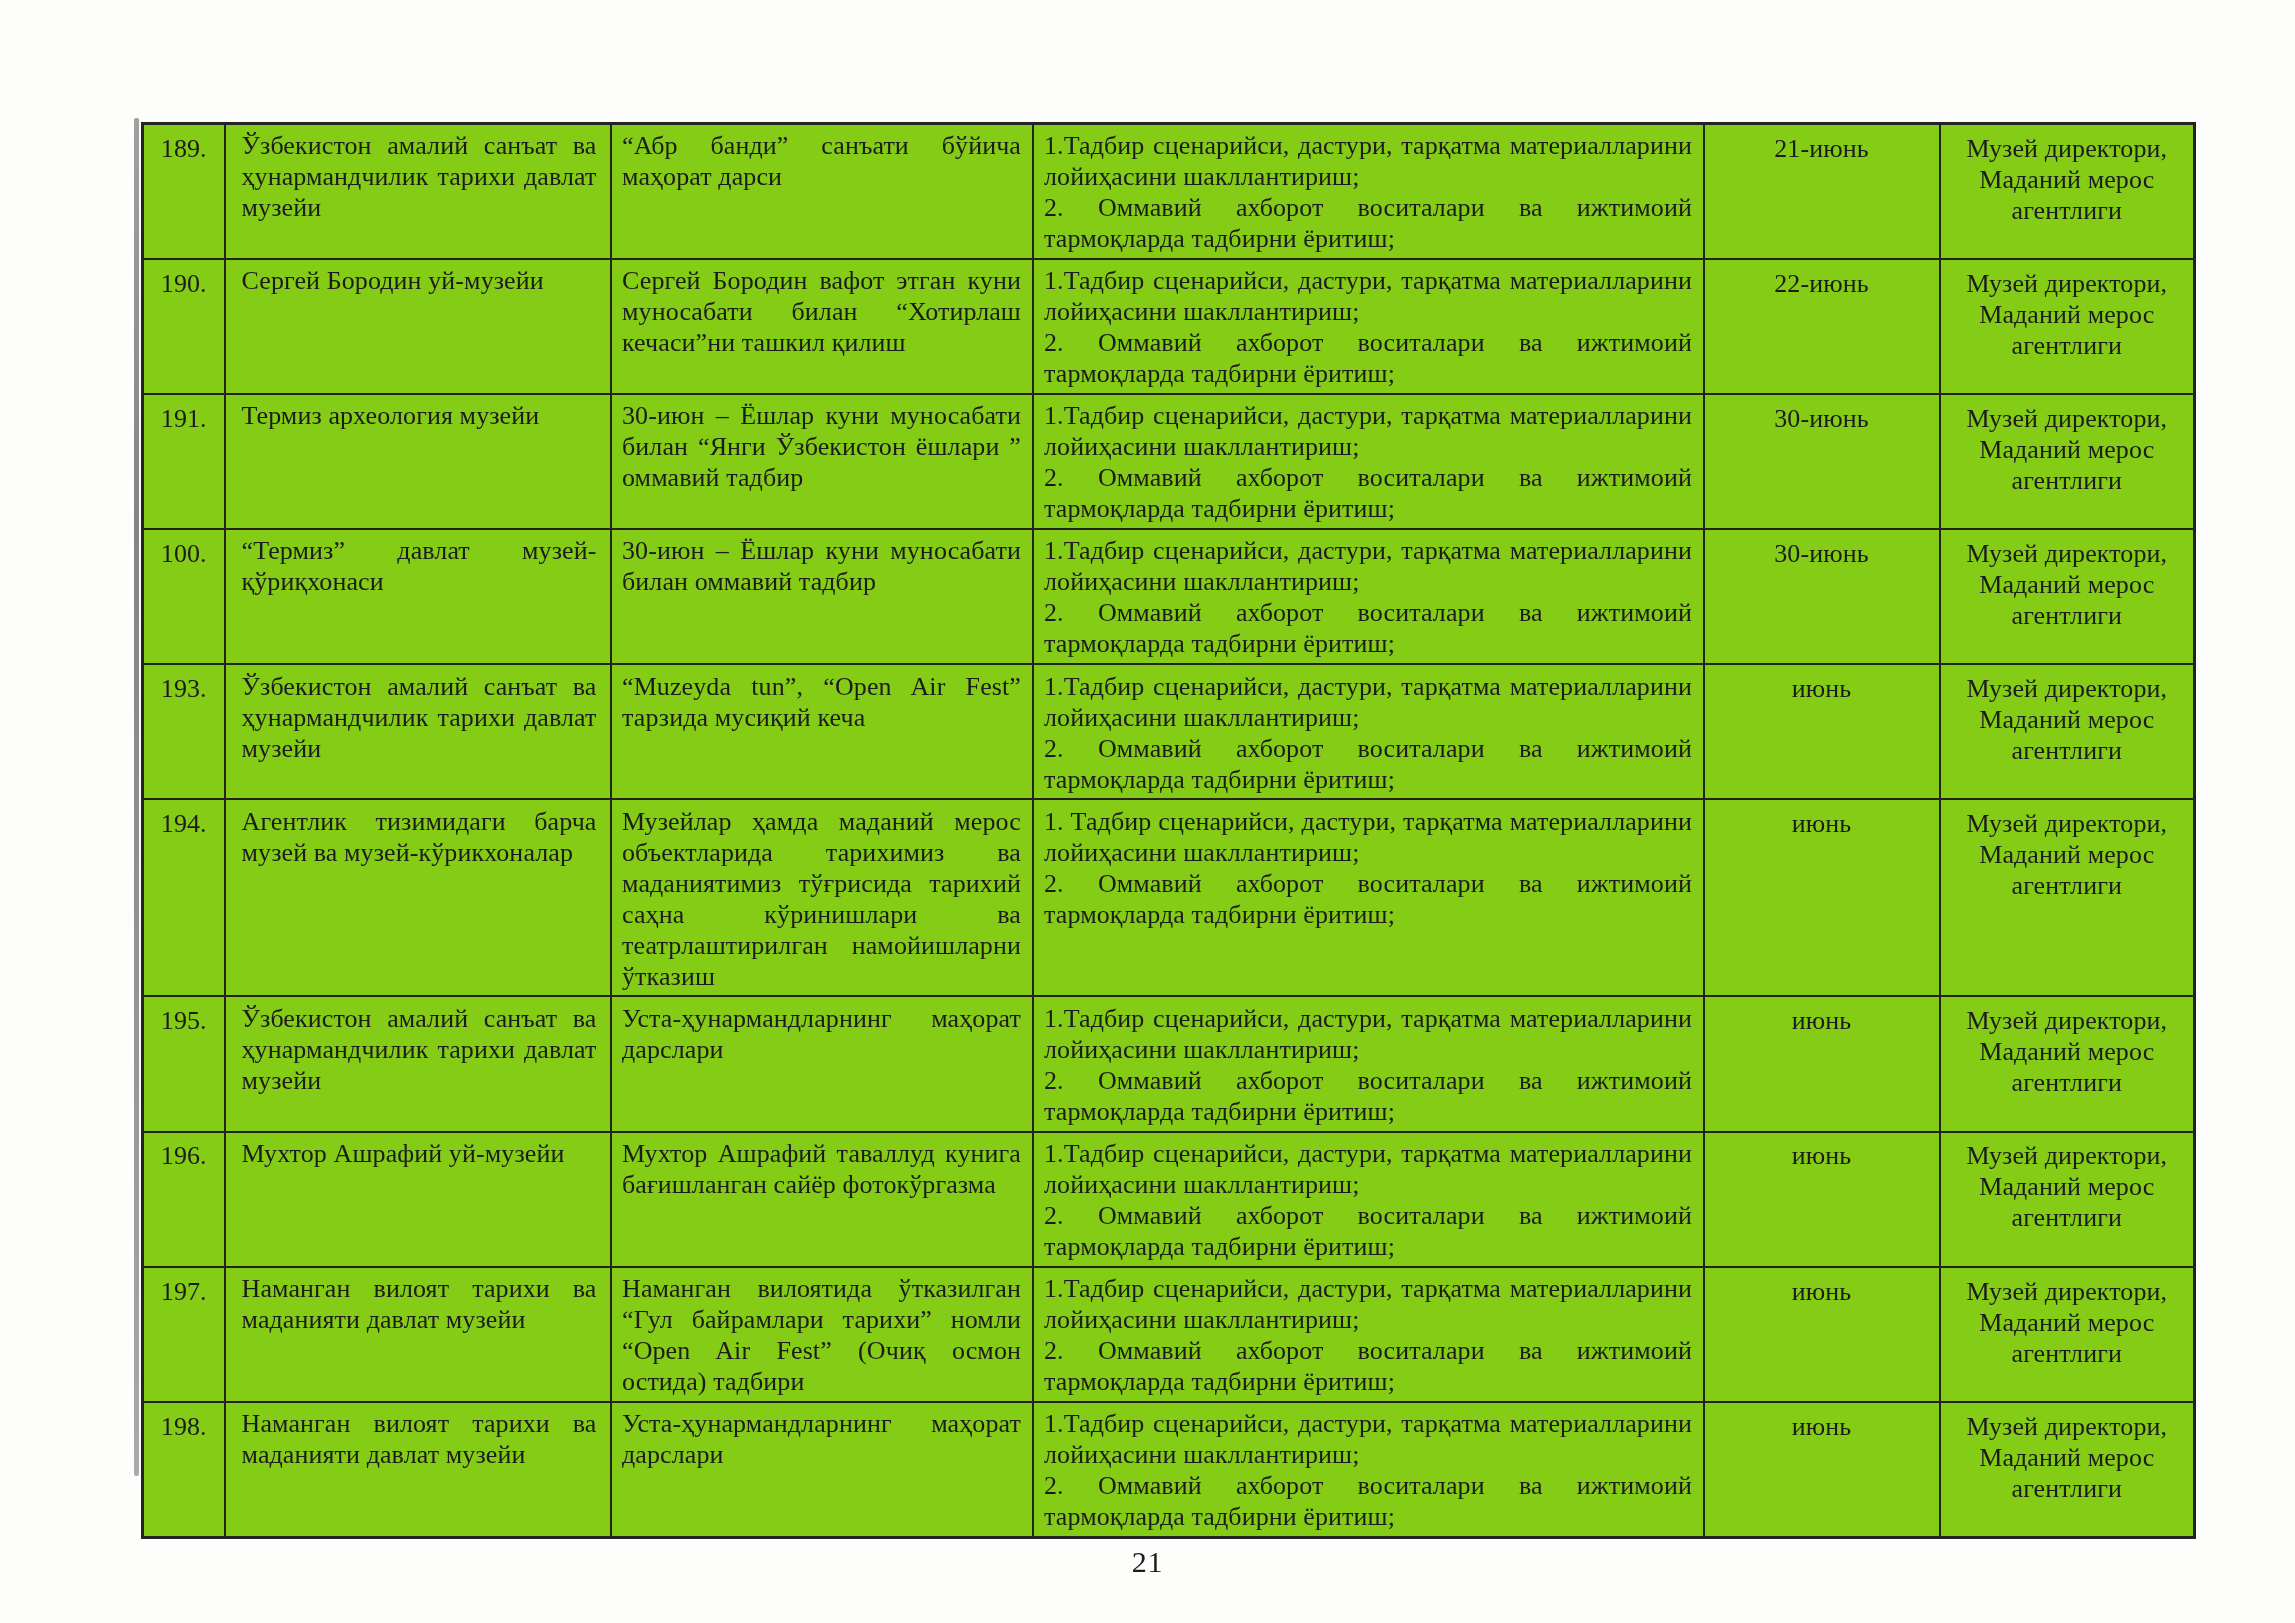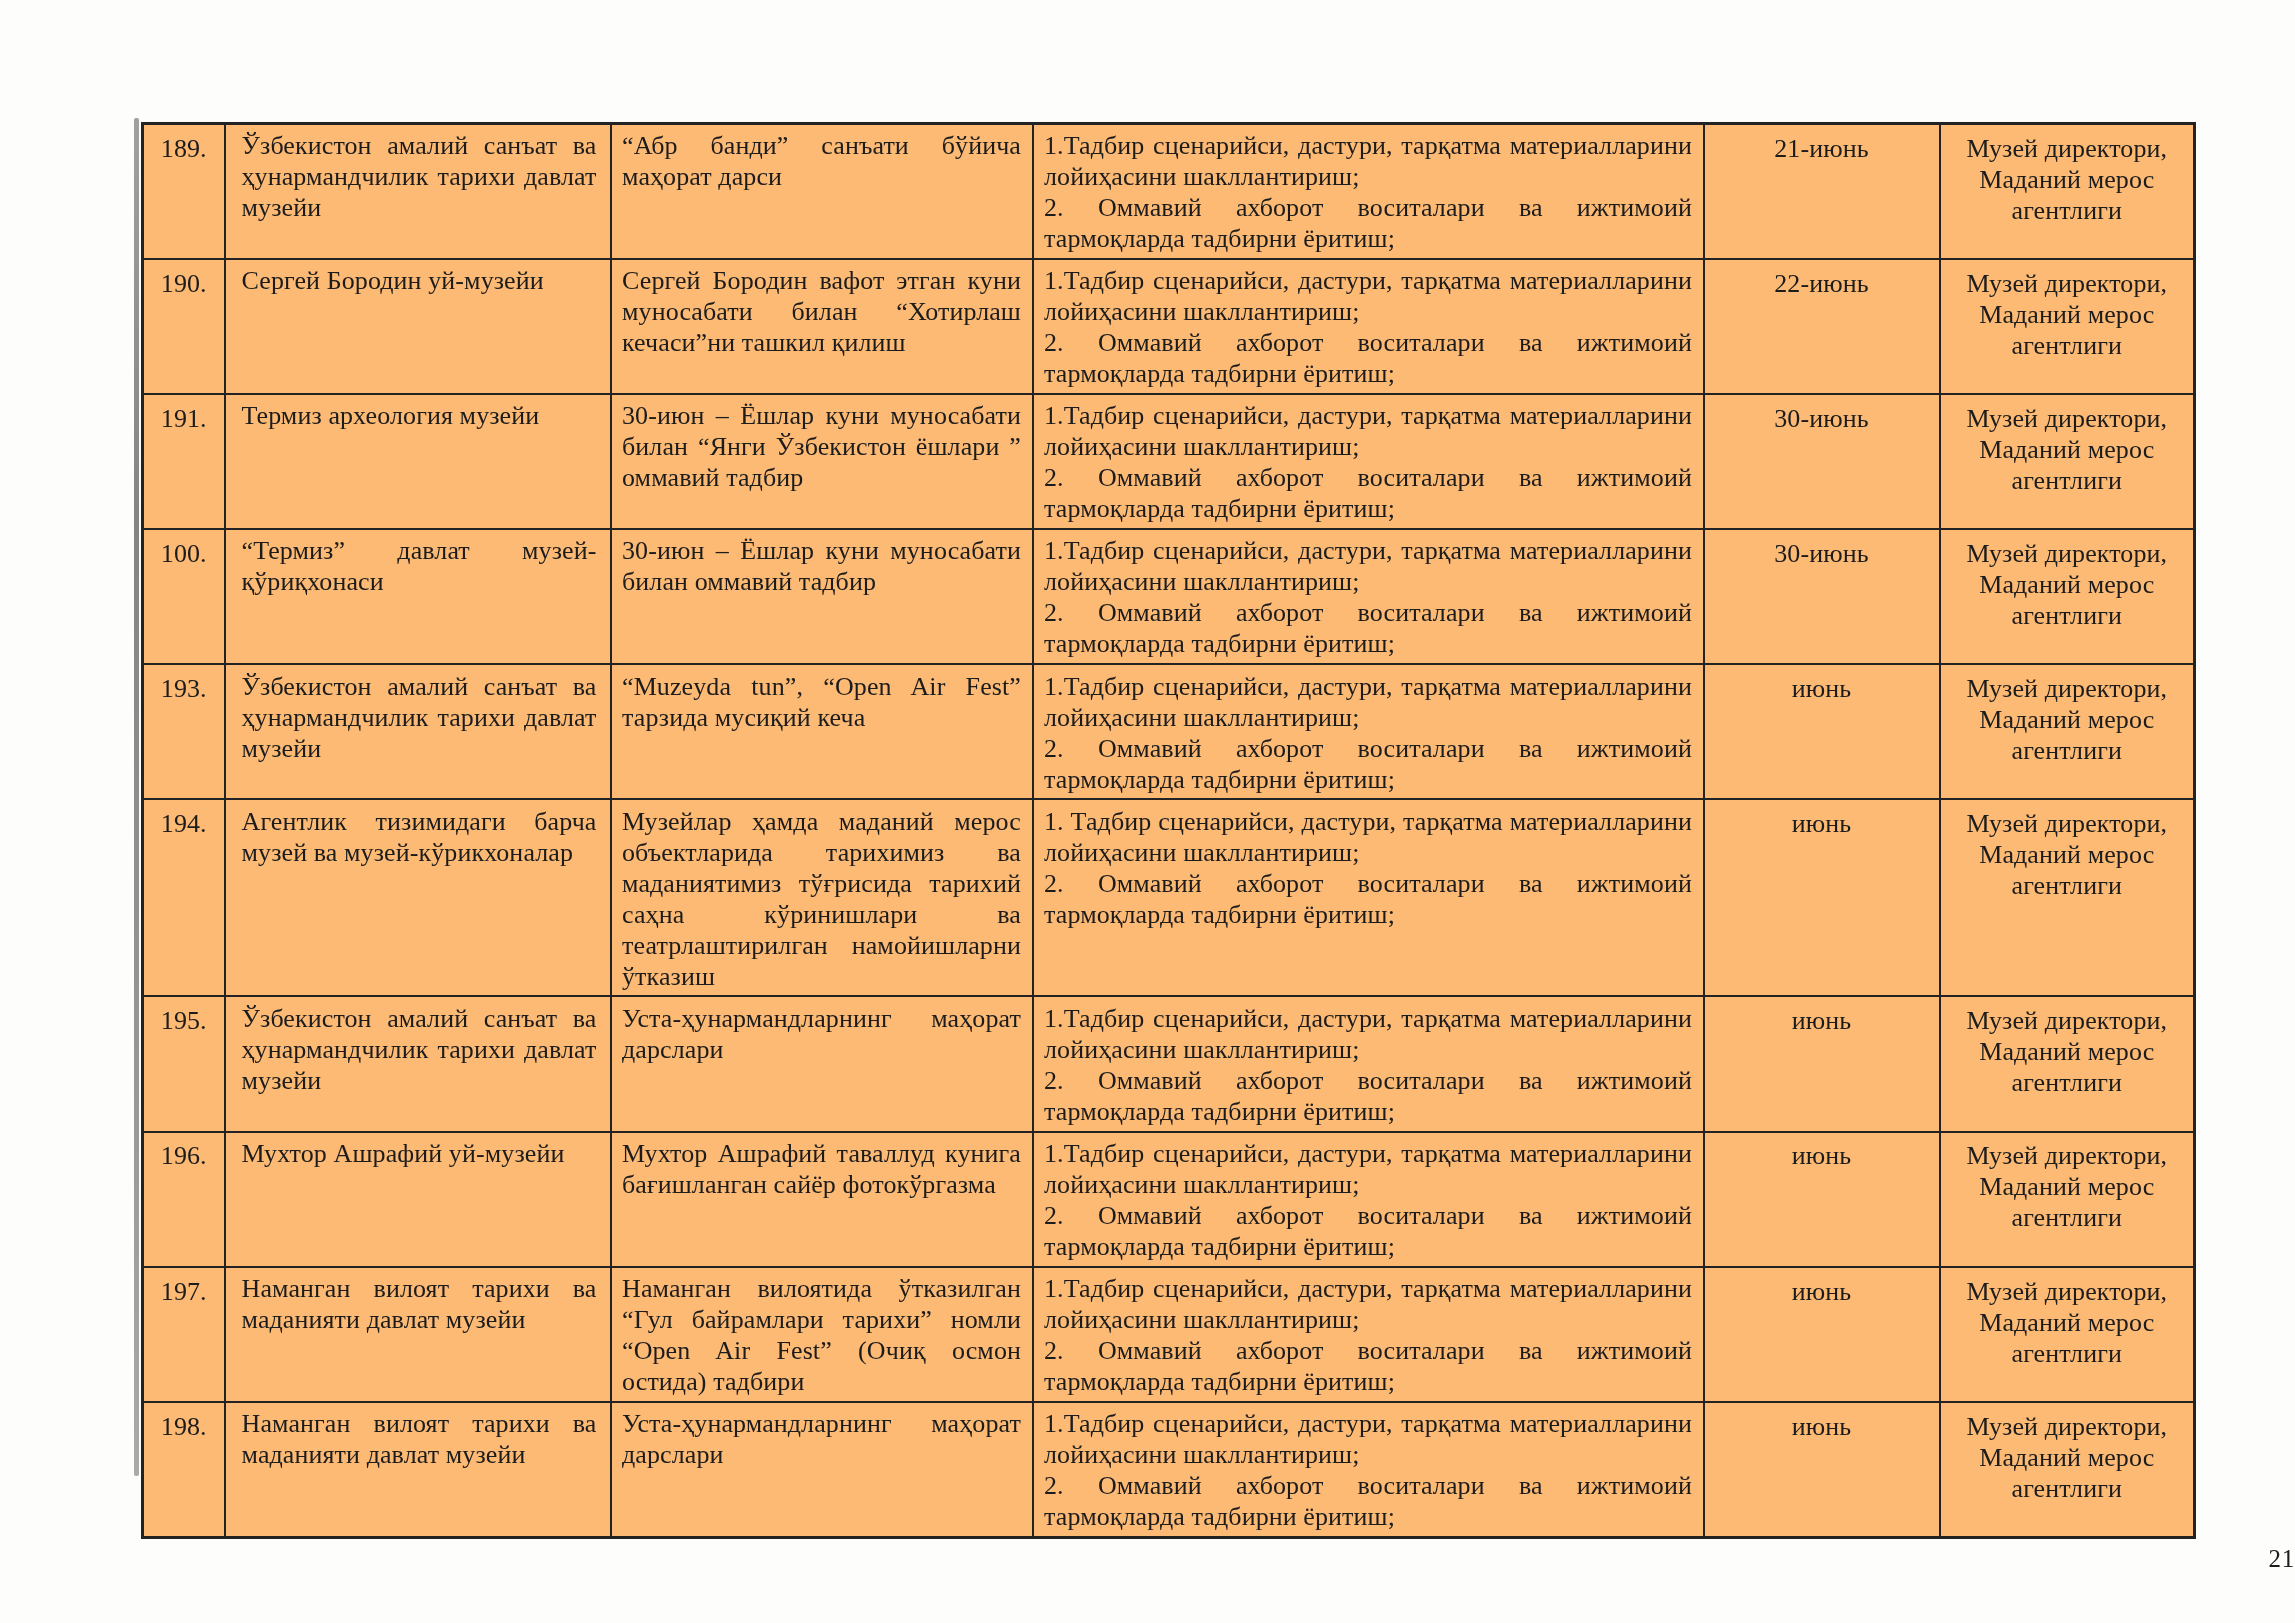--- a/index.html
+++ b/index.html
@@ -31,21 +31,21 @@
     opacity: .55;
     border-radius: 2px;
   }
   table.schedule {
     position: absolute;
     left: 141px;
     top: 122px;
     width: 2052px;
     border-collapse: collapse;
     table-layout: fixed;
-    background: #fdba74;
+    background: #84cc16;
     font-size: 26px;
     line-height: 31px;
     letter-spacing: 0.1px;
   }
   table.schedule, table.schedule td {
     border: 2.6px solid #232323;
   }
   table.schedule {
     border-width: 3.9px;
   }
@@ -89,22 +89,22 @@
   tbody tr:nth-child(6)  { height: 191px; }
   tbody tr:nth-child(7)  { height: 126px; }
   tbody tr:nth-child(8)  { height: 126px; margin-top: 23px; }
   tbody tr:nth-child(9)  { height: 118px; margin-left: 28px; }
   tbody tr:nth-child(10) { height: 122px; }
   .page-number {
     position: absolute;
     left: 0;
     right: 0;
     top: 1545px;
-    text-align: right;
-    font-size: 25px;
+    text-align: center;
+    font-size: 30px;
     letter-spacing: 0.7px;
   }
 </style>
 </head>
 <body>
 
 <div class="page">
   <div class="scan-streak"></div>
 
   <table class="schedule">

